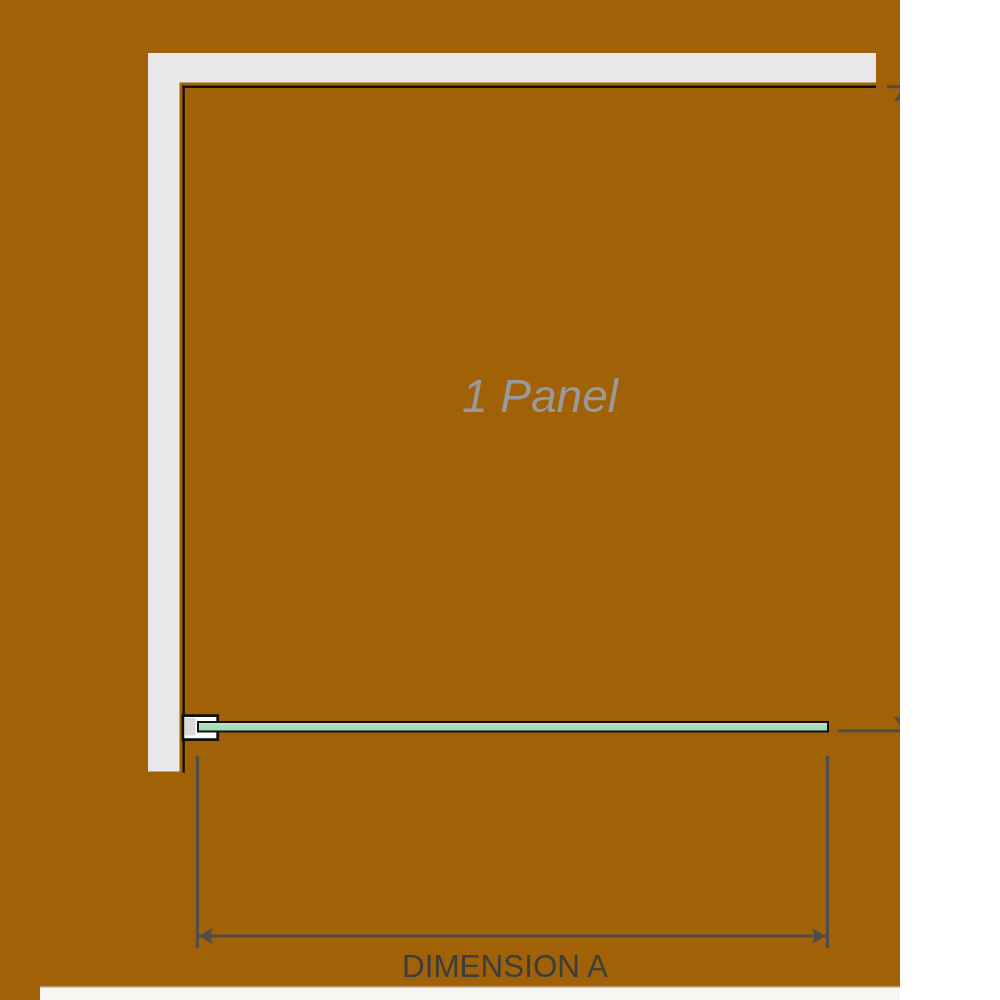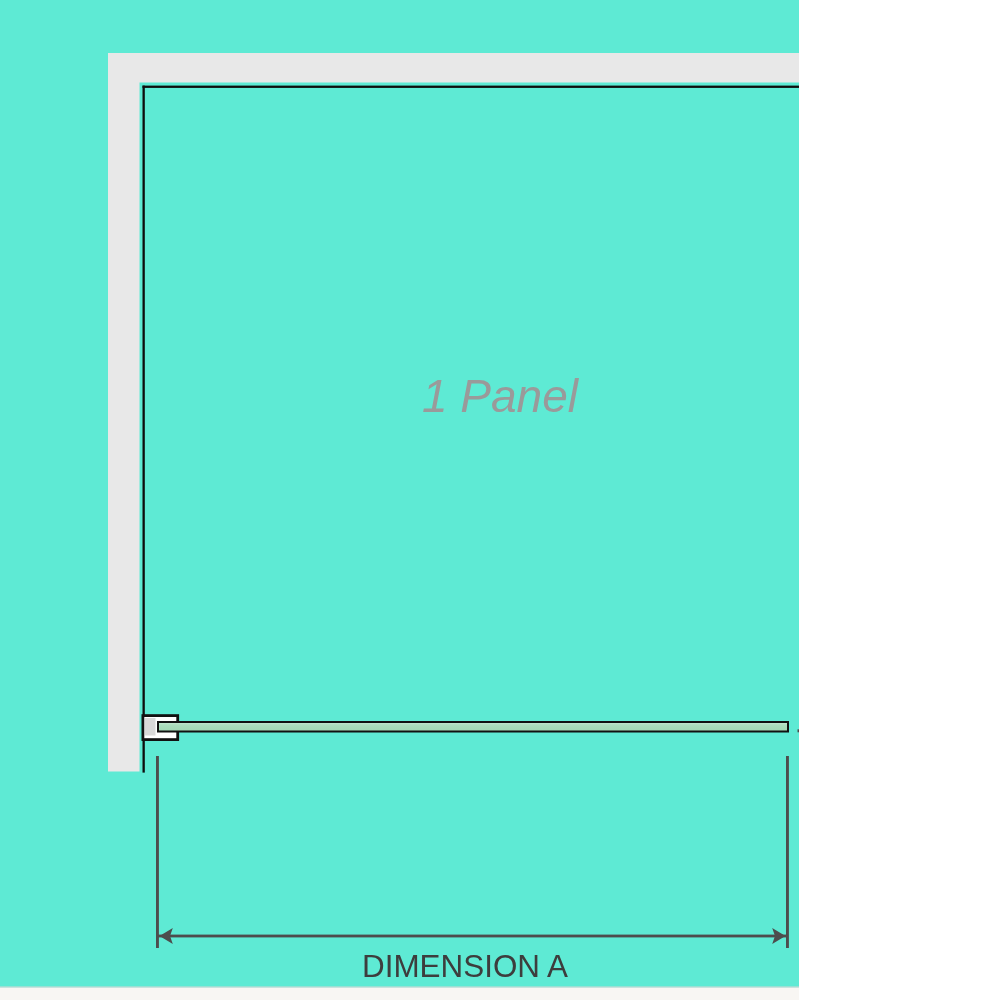--- a/index.html
+++ b/index.html
@@ -1,16 +1,16 @@
 <!DOCTYPE html>
 <html><head>
 <meta charset="utf-8">
 <style>
 html,body{margin:0;padding:0;background:#ffffff;}
-#page{width:799px;height:1000px;position:relative;font-family:"Liberation Sans",sans-serif;background:#5eead4;overflow:hidden;}
+#page{width:860px;height:1000px;position:relative;font-family:"Liberation Sans",sans-serif;background:#a16207;overflow:hidden;padding-left:40px;}
 svg{display:block}
 </style>
 </head>
 <body>
 <div id="page">
 <svg width="1000" height="1000" viewBox="0 0 1000 1000">
   <defs>
     <linearGradient id="glass" x1="0" y1="0" x2="0" y2="1">
       <stop offset="0" stop-color="#ddf1e5"></stop>
       <stop offset="0.18" stop-color="#b7e1c6"></stop>

